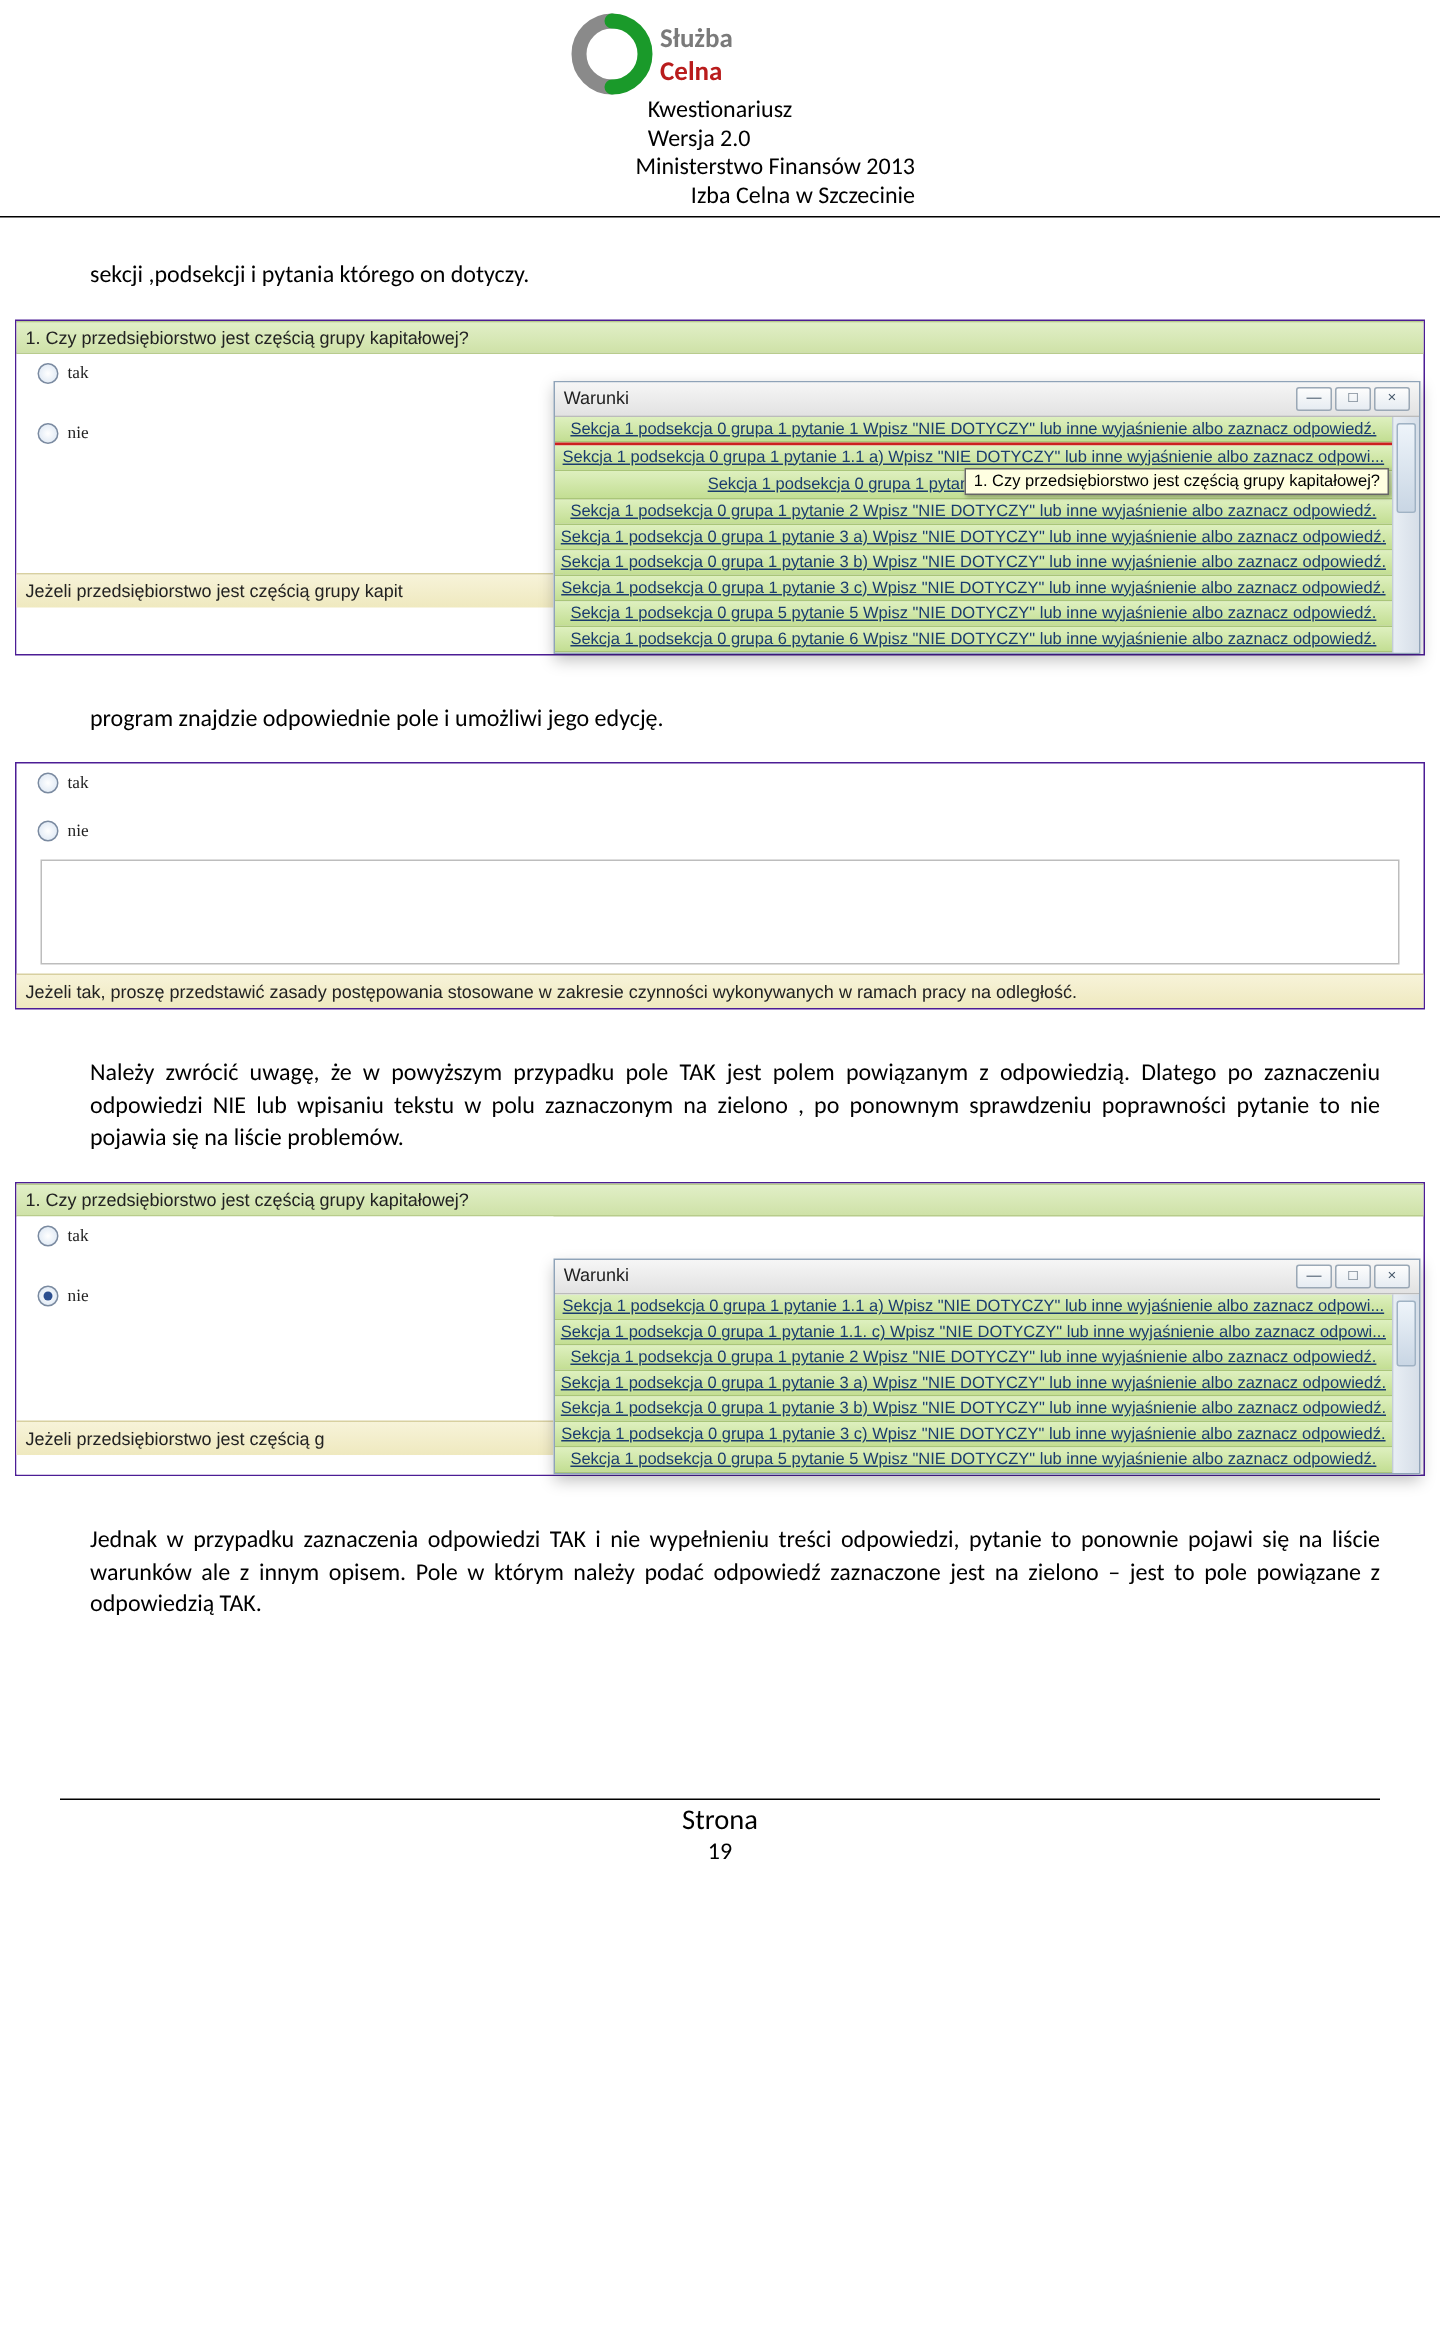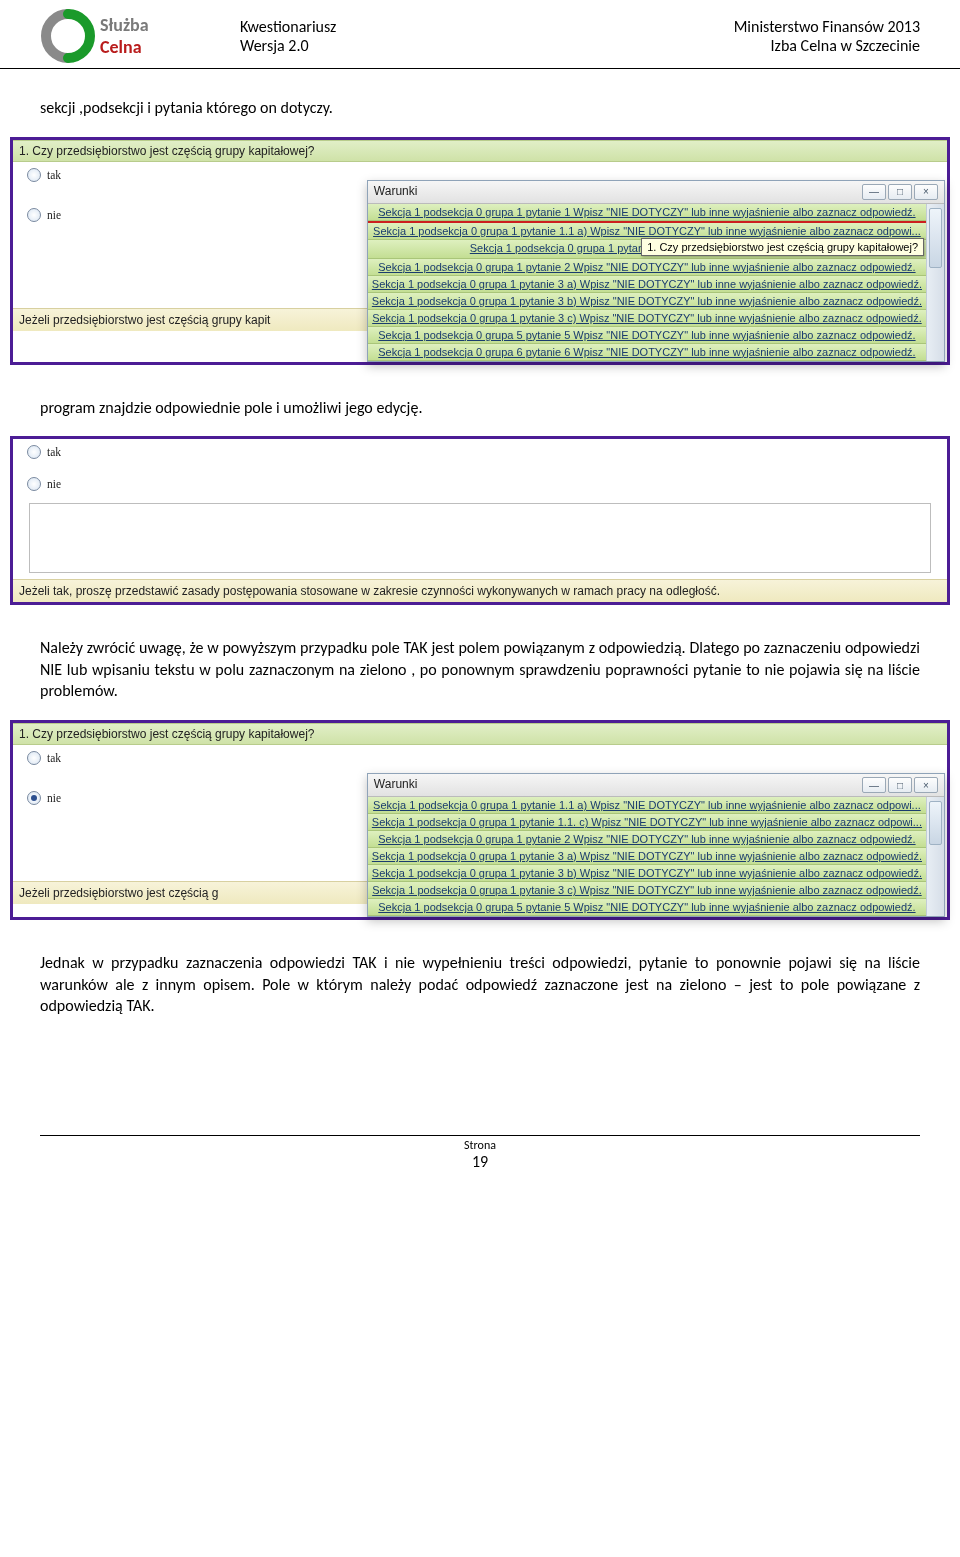--- a/index.html
+++ b/index.html
@@ -9,46 +9,48 @@
     margin: 0 auto;
     background: #fff;
     color: #000;
     font-size: 14px;
   }
   .page-header {
     display: flex;
     align-items: center;
     padding: 8px 40px 4px 40px;
     border-bottom: 1.5px solid #000;
+    flex-direction: column;
   }
   .logo-block {
     display: flex;
     align-items: center;
     min-width: 200px;
   }
   .logo-svg { width: 56px; height: 56px; }
   .logo-text { margin-left: 4px; }
   .logo-text .l1 { color: #7a7a7a; font-weight: bold; font-size: 18px; }
   .logo-text .l2 { color: #b91c1c; font-weight: bold; font-size: 18px; }
   .head-center { flex: 1; text-align: left; font-size: 16px; }
   .head-right { text-align: right; font-size: 16px; min-width: 260px; }
   .body-text {
     padding: 0 40px;
     text-align: justify;
     font-size: 16px;
     line-height: 1.35;
+    margin-left: 20px;
   }
   .gap-lg { height: 28px; }
   .gap-md { height: 14px; }
   .gap-sm { height: 6px; }
 
   
   .shot {
     margin: 4px 10px 4px 10px;
-    border: 3px solid #4c1d95;
+    border: 1px solid #4c1d95;
     background: #fff;
     font-family: Tahoma, Verdana, sans-serif;
     font-size: 11.5px;
     color: #222;
   }
   .q-row {
     background: linear-gradient(#e1efc7, #cfe2a8);
     padding: 3px 6px;
     border-top: 1px solid #b8cc8c;
     border-bottom: 1px solid #b8cc8c;
@@ -168,21 +170,21 @@
     text-decoration: none;
   }
 
   .page-footer {
     padding: 8px 40px 24px 40px;
   }
   .page-footer hr {
     border: none; border-top: 1.5px solid #000;
     margin-bottom: 2px;
   }
-  .page-footer .f1 { text-align: center; font-size: 12px; }
+  .page-footer .f1 { text-align: center; font-size: 19px; }
   .page-footer .f2 { text-align: center; font-size: 16px; }
 </style>
 </head>
 <body>
 
 <div class="page-header">
   <div class="logo-block">
     <svg class="logo-svg" viewBox="0 0 56 56">
       <path d="M28 6 A22 22 0 0 0 28 50" fill="none" stroke="#8a8a8a" stroke-width="10" stroke-linecap="round"></path>
       <path d="M28 6 A22 22 0 0 1 28 50" fill="none" stroke="#1a9a2a" stroke-width="10" stroke-linecap="round"></path>

